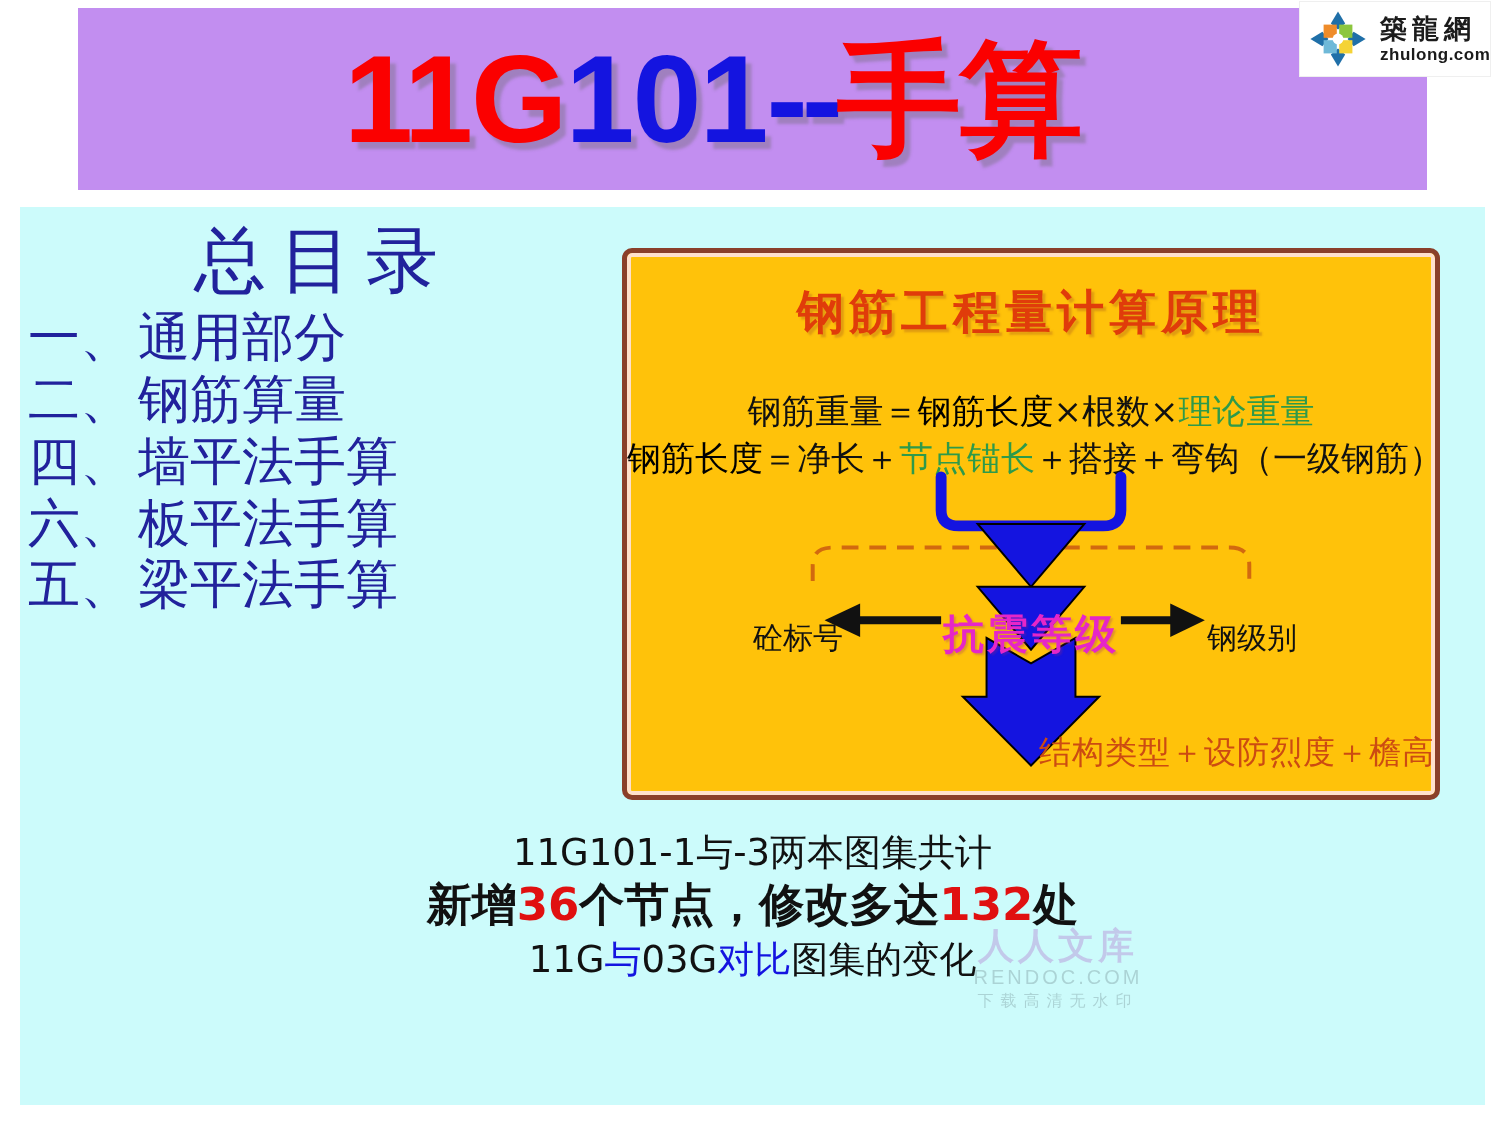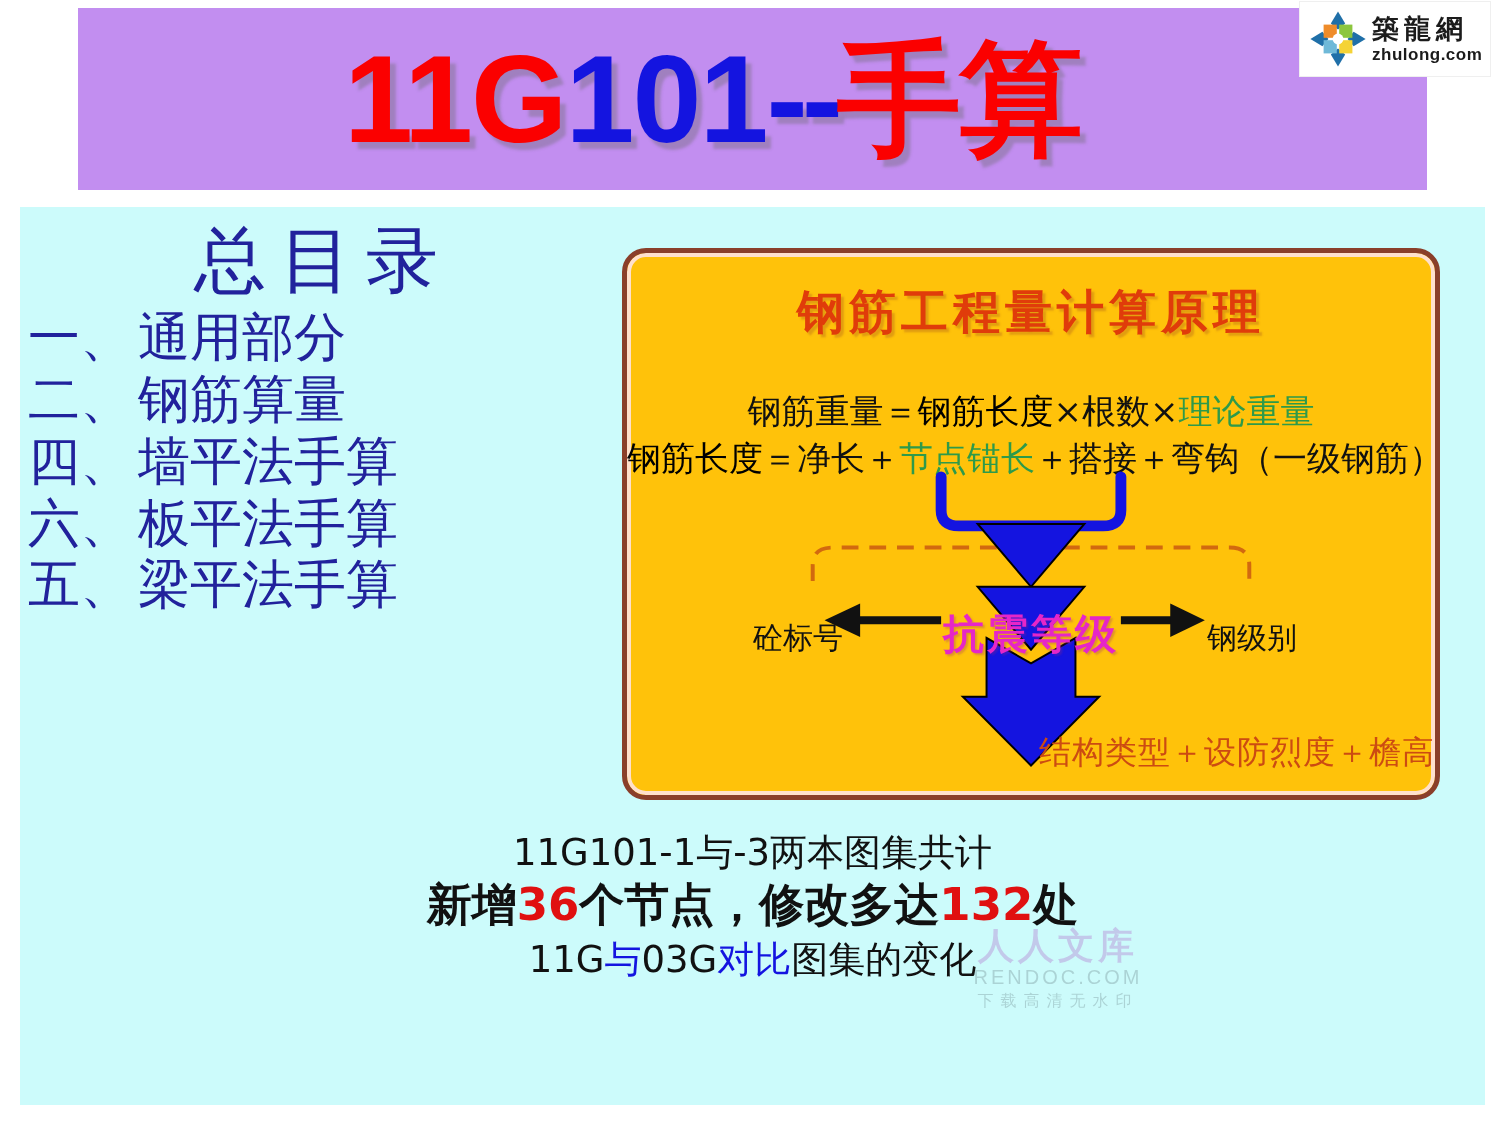--- a/index.html
+++ b/index.html
@@ -28,21 +28,21 @@
   .t-dash{color:#1414e0;letter-spacing:-6px;}
   .t-hand{color:#fb0000;font-family:"DejaVu Sans",sans-serif;font-weight:700;}
 
   
   .logo-box{
     position:absolute;left:1300px;top:2px;width:190px;height:74px;
     background:#ffffff;display:flex;align-items:center;
     box-shadow:0 0 0 1px #efefef;
   }
   .logo-mark{width:60px;height:60px;margin-left:8px;flex:0 0 auto;}
-  .logo-txt{margin-left:4px;line-height:1;}
+  .logo-txt{margin-left:12px;line-height:1;}
   .logo-cn{
     font-family:"DejaVu Sans",sans-serif;font-size:27px;font-weight:700;
     color:#1b1b1b;letter-spacing:5px;
   }
   .logo-en{
     font-family:"Liberation Sans",sans-serif;font-size:17px;font-weight:700;
     color:#1b1b1b;letter-spacing:.5px;margin-top:4px;
   }
 
   
@@ -65,21 +65,21 @@
   .toc-num{letter-spacing:0;}
   .toc-lbl{margin-left:6px;}
   .ind1{padding-left:0px;}
   .ind2{padding-left:0px;}
 
   
   .card{
     position:absolute;left:622px;top:248px;width:818px;height:552px;
     background:#ffc20a;
     border:5px solid #8a3f2a;
-    border-radius:24px;
+    border-radius:10px;
     box-shadow:inset 0 0 0 4px #ffe0cc;
     box-sizing:border-box;
   }
   .card-title{
     position:absolute;left:0;top:28px;width:100%;text-align:center;
     font-family:"DejaVu Serif",serif;font-weight:700;
     font-size:47px;color:#e03c0a;letter-spacing:5px;
     text-shadow:3px 3px 2px rgba(170,90,30,.35);
   }
   .formula{

